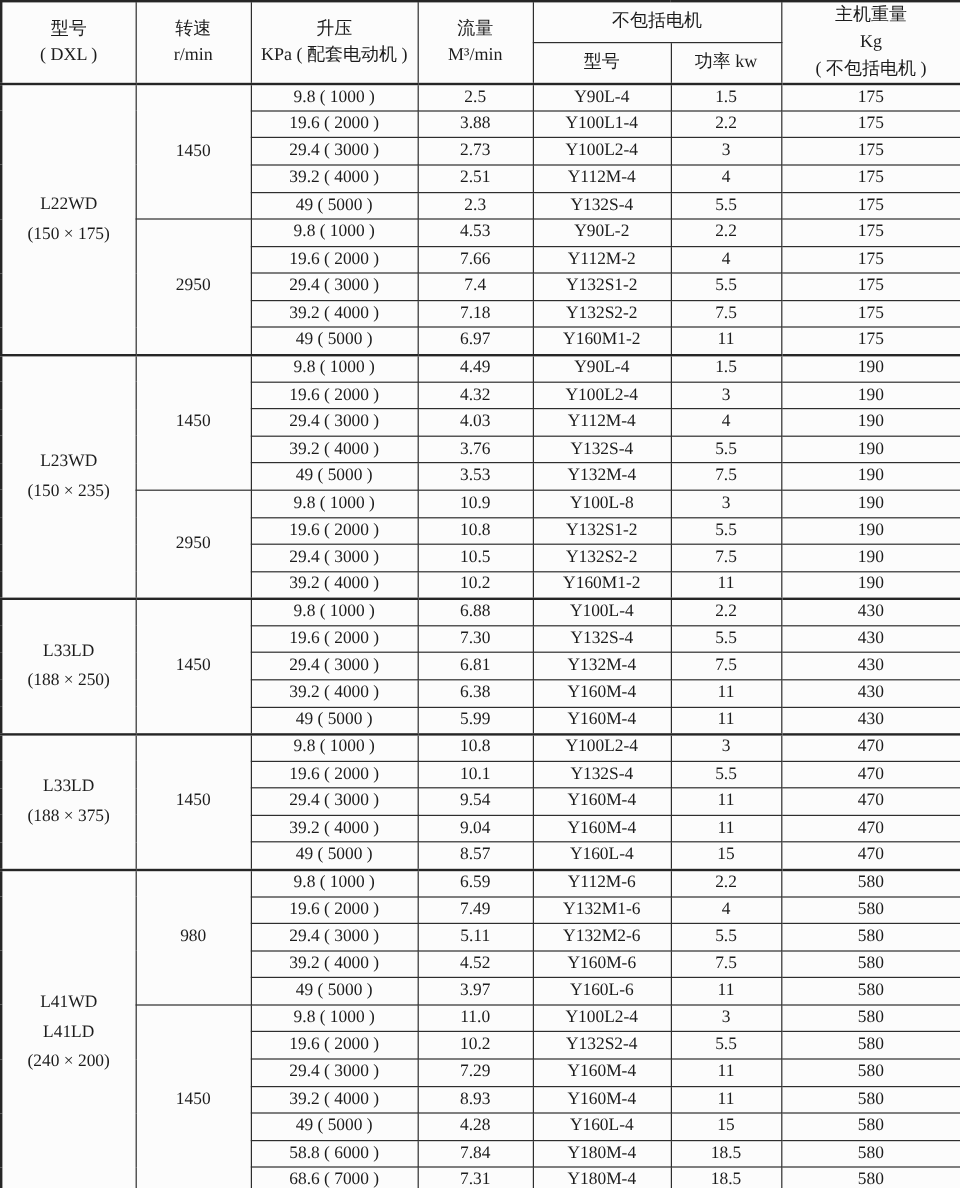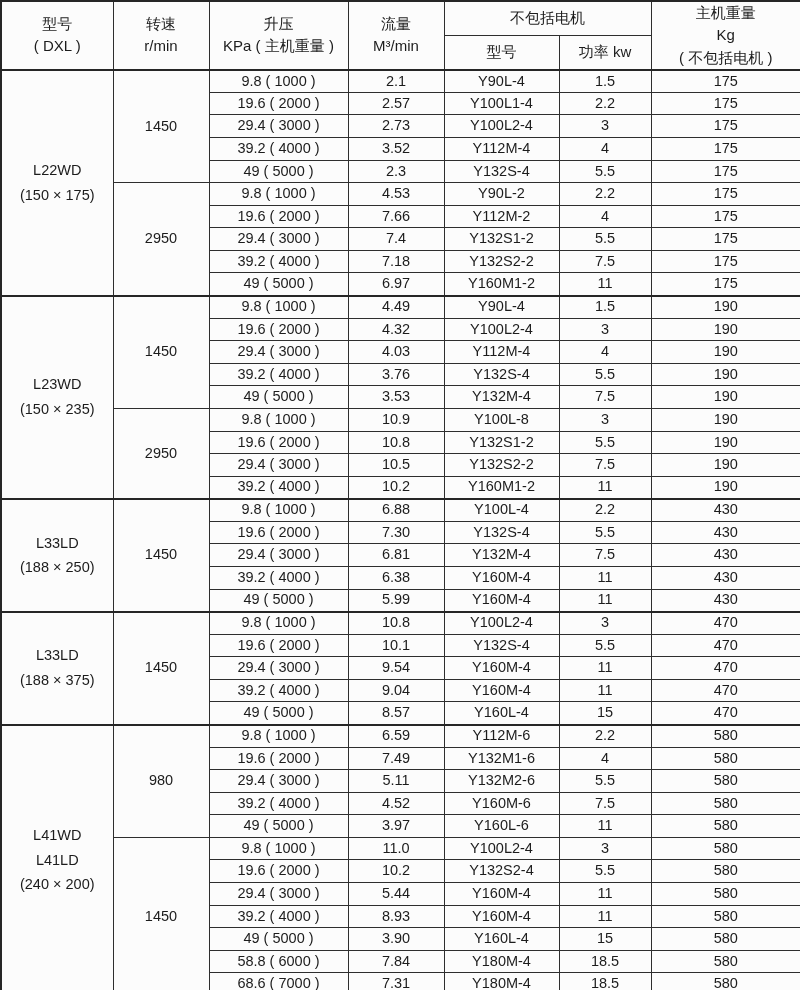--- a/index.html
+++ b/index.html
@@ -1,19 +1,19 @@
 <!DOCTYPE html>
 <html><head>
 <meta charset="utf-8">
 <style>
   * { box-sizing: border-box; }
   html, body { margin: 0; padding: 0; background: #ffffff; }
   .page {
     width: 800px; height: 990px; background: #000000;
-    font-family: Liberation Sans, sans-serif;
+    font-family: Liberation Serif, serif;
     color: #1c1c1c;
   }
   table.spec {
     width: 800px; height: 990px;
     border-collapse: collapse; table-layout: fixed;
     border: 2px solid #262626;
     background: #fcfcfc;
   }
   th, td {
     border: 1px solid #2e2e2e;
@@ -51,21 +51,21 @@
         <th rowspan="2">
           <span class="ln">型号</span>
           <span class="ln">( DXL )</span>
         </th>
         <th rowspan="2">
           <span class="ln">转速</span>
           <span class="ln">r/min</span>
         </th>
         <th rowspan="2">
           <span class="ln">升压</span>
-          <span class="ln">KPa ( 主机重量 )</span>
+          <span class="ln">KPa ( 配套电动机 )</span>
         </th>
         <th rowspan="2">
           <span class="ln">流量</span>
           <span class="ln">M³/min</span>
         </th>
         <th colspan="2">不包括电机</th>
         <th rowspan="2">
           <span class="ln">主机重量</span>
           <span class="ln">Kg</span>
           <span class="ln">( 不包括电机 )</span>
@@ -77,42 +77,42 @@
       </tr>
     </thead>
     <tbody>
         <tr class="section-start">
           <td rowspan="10" class="model-cell">
             <span class="ln">L22WD</span>
             <span class="ln">(150 × 175)</span>
           </td>
           <td rowspan="5">1450</td>
           <td>9.8 ( 1000 )</td>
-          <td>2.1</td>
+          <td>2.5</td>
           <td>Y90L-4</td>
           <td>1.5</td>
           <td>175</td>
         </tr>
         <tr>
           <td>19.6 ( 2000 )</td>
-          <td>2.57</td>
+          <td>3.88</td>
           <td>Y100L1-4</td>
           <td>2.2</td>
           <td>175</td>
         </tr>
         <tr>
           <td>29.4 ( 3000 )</td>
           <td>2.73</td>
           <td>Y100L2-4</td>
           <td>3</td>
           <td>175</td>
         </tr>
         <tr>
           <td>39.2 ( 4000 )</td>
-          <td>3.52</td>
+          <td>2.51</td>
           <td>Y112M-4</td>
           <td>4</td>
           <td>175</td>
         </tr>
         <tr>
           <td>49 ( 5000 )</td>
           <td>2.3</td>
           <td>Y132S-4</td>
           <td>5.5</td>
           <td>175</td>
@@ -353,35 +353,35 @@
         </tr>
         <tr>
           <td>19.6 ( 2000 )</td>
           <td>10.2</td>
           <td>Y132S2-4</td>
           <td>5.5</td>
           <td>580</td>
         </tr>
         <tr>
           <td>29.4 ( 3000 )</td>
-          <td>5.44</td>
+          <td>7.29</td>
           <td>Y160M-4</td>
           <td>11</td>
           <td>580</td>
         </tr>
         <tr>
           <td>39.2 ( 4000 )</td>
           <td>8.93</td>
           <td>Y160M-4</td>
           <td>11</td>
           <td>580</td>
         </tr>
         <tr>
           <td>49 ( 5000 )</td>
-          <td>3.90</td>
+          <td>4.28</td>
           <td>Y160L-4</td>
           <td>15</td>
           <td>580</td>
         </tr>
         <tr>
           <td>58.8 ( 6000 )</td>
           <td>7.84</td>
           <td>Y180M-4</td>
           <td>18.5</td>
           <td>580</td>

